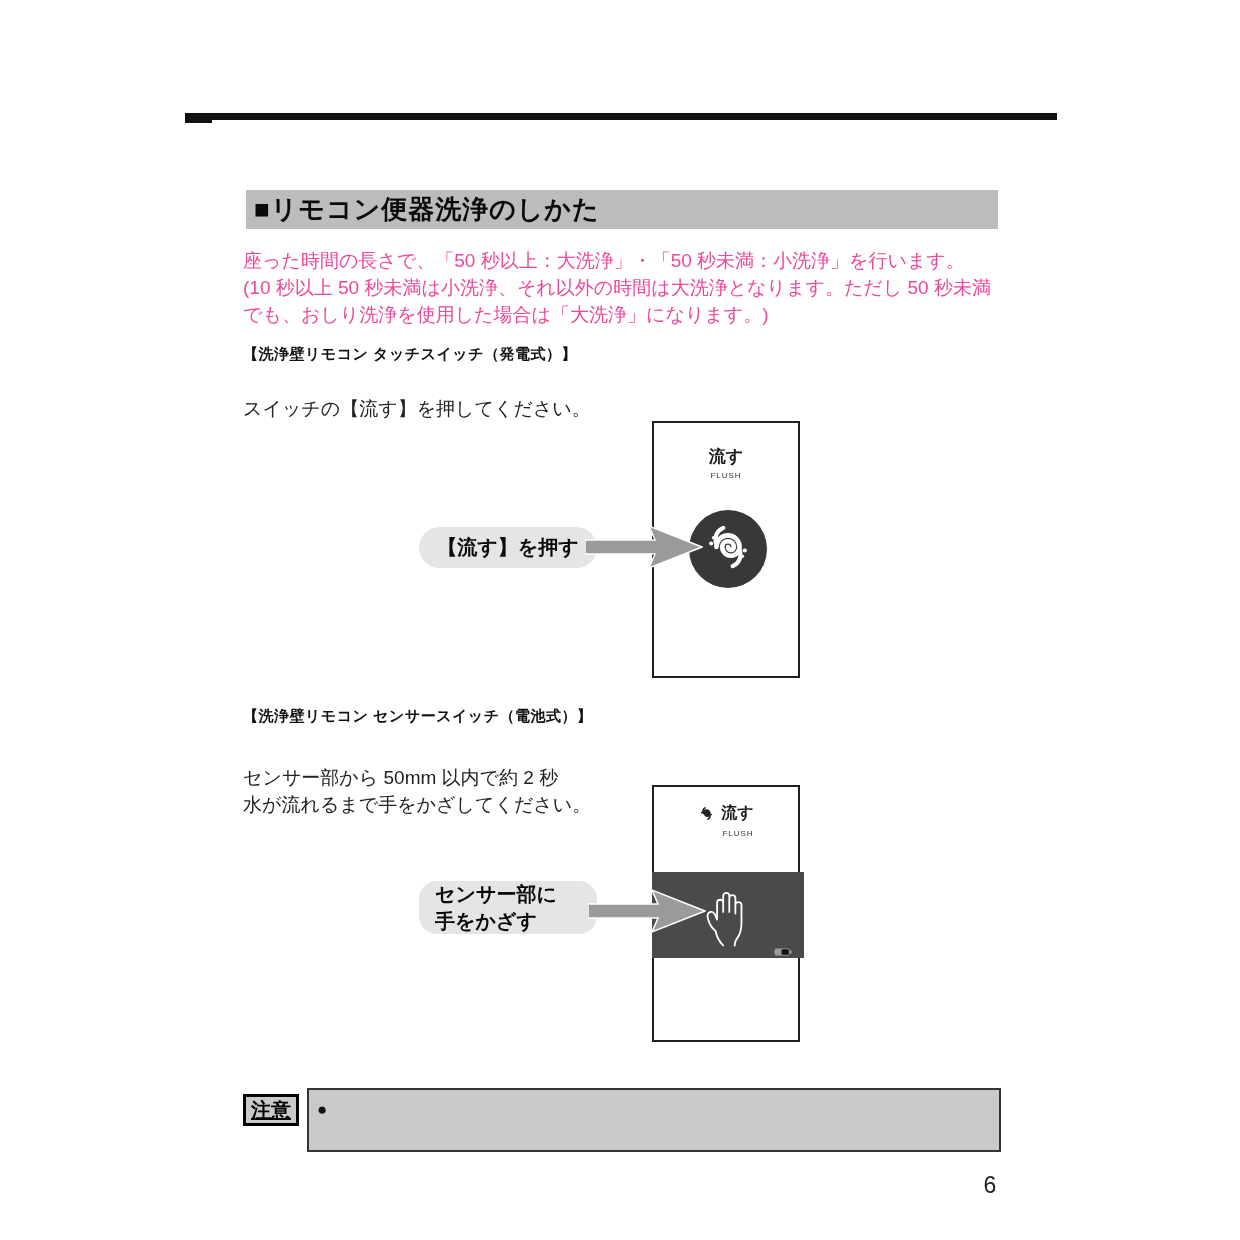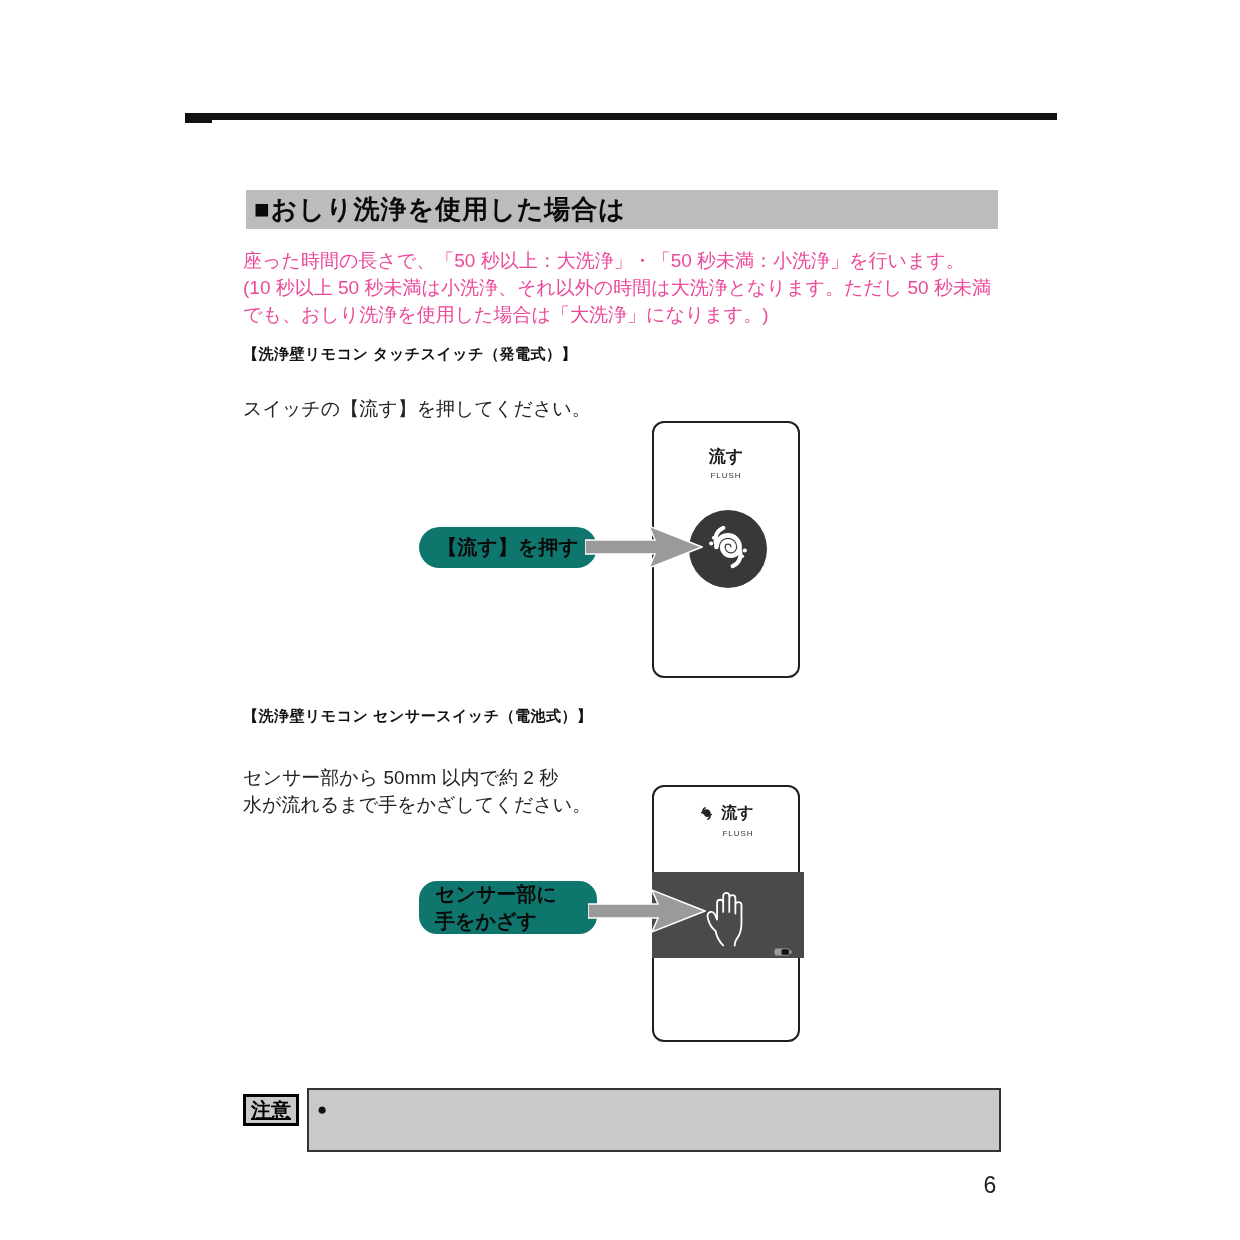--- a/index.html
+++ b/index.html
@@ -31,21 +31,21 @@
   .sec-text { font-size:19px; line-height:27px; color:#222; white-space:pre-line; }
 
   .h1 { left:243px; top:345px; }
   .t1 { left:243px; top:395px; }
   .h2 { left:243px; top:707px; }
   .t2 { left:243px; top:740px;margin-top:24px; }
 
   
   .remote {
     width:148px; height:257px; background:#fff;
-    border:2px solid #1f1f1f; border-radius:12px;
+    border:2px solid #1f1f1f; border-radius:0;
   }
   .remote-1 { left:652px; top:421px; }
   .remote-2 { left:652px; top:785px; }
 
   .r1-label { left:0; top:22px; width:100%; text-align:center;
     font-size:17px; font-weight:bold; color:#1a1a1a; }
   .r1-sub { left:0; top:48px; width:100%; text-align:center;
     font-size:8px; letter-spacing:1px; color:#333; }
   .flush-circle {
     left:35px; top:87px; width:78px; height:78px; border-radius:50%;
@@ -58,21 +58,21 @@
   .r2-sub { left:0; top:42px; width:100%; text-align:center; padding-left:24px;
     font-size:8px; letter-spacing:1px; color:#333; }
   .sensor-band {
     left:-2px; top:85px; width:152px; height:86px; background:#4a4a4a;
   }
   .hand-wrap { left:52px; top:11px; }
   .battery-wrap { right:12px; top:70px; }
 
   
   .pill {
-    background:#0f766e; border-radius:22px; color:#0a0a0a;
+    background:#e5e5e5; border-radius:22px; color:#0a0a0a;
     font-weight:bold; display:flex; align-items:center;
   }
   .pill-1 { left:419px; top:527px; width:178px; height:41px;
     justify-content:center; font-size:20px; }
   .pill-2 { left:419px; top:881px; width:178px; height:53px;
     font-size:20px; line-height:27px; padding-left:16px; white-space:pre-line;
     border-radius:18px; }
 
   .arrow-1 { left:585px; top:524px; }
   .arrow-2 { left:588px; top:888px; }
@@ -96,21 +96,21 @@
   .page-number { left:960px; top:1172px; width:60px; text-align:center;
     font-size:23px; color:#222; }
 </style>
 </head>
 <body>
 
 <div class="abs top-rule"></div>
 <div class="abs top-rule-nub"></div>
 
 <div class="abs header-bar">
-  <span>■おしり洗浄を使用した場合は</span>
+  <span>■リモコン便器洗浄のしかた</span>
 </div>
 
 <div class="abs intro">座った時間の長さで、「50 秒以上：大洗浄」・「50 秒未満：小洗浄」を行います。
 (10 秒以上 50 秒未満は小洗浄、それ以外の時間は大洗浄となります。ただし 50 秒未満
 でも、おしり洗浄を使用した場合は「大洗浄」になります。)</div>
 
 <div class="abs sec-heading h1">【洗浄壁リモコン タッチスイッチ（発電式）】</div>
 <div class="abs sec-text t1">スイッチの【流す】を押してください。</div>
 
 <div class="abs remote remote-1">

